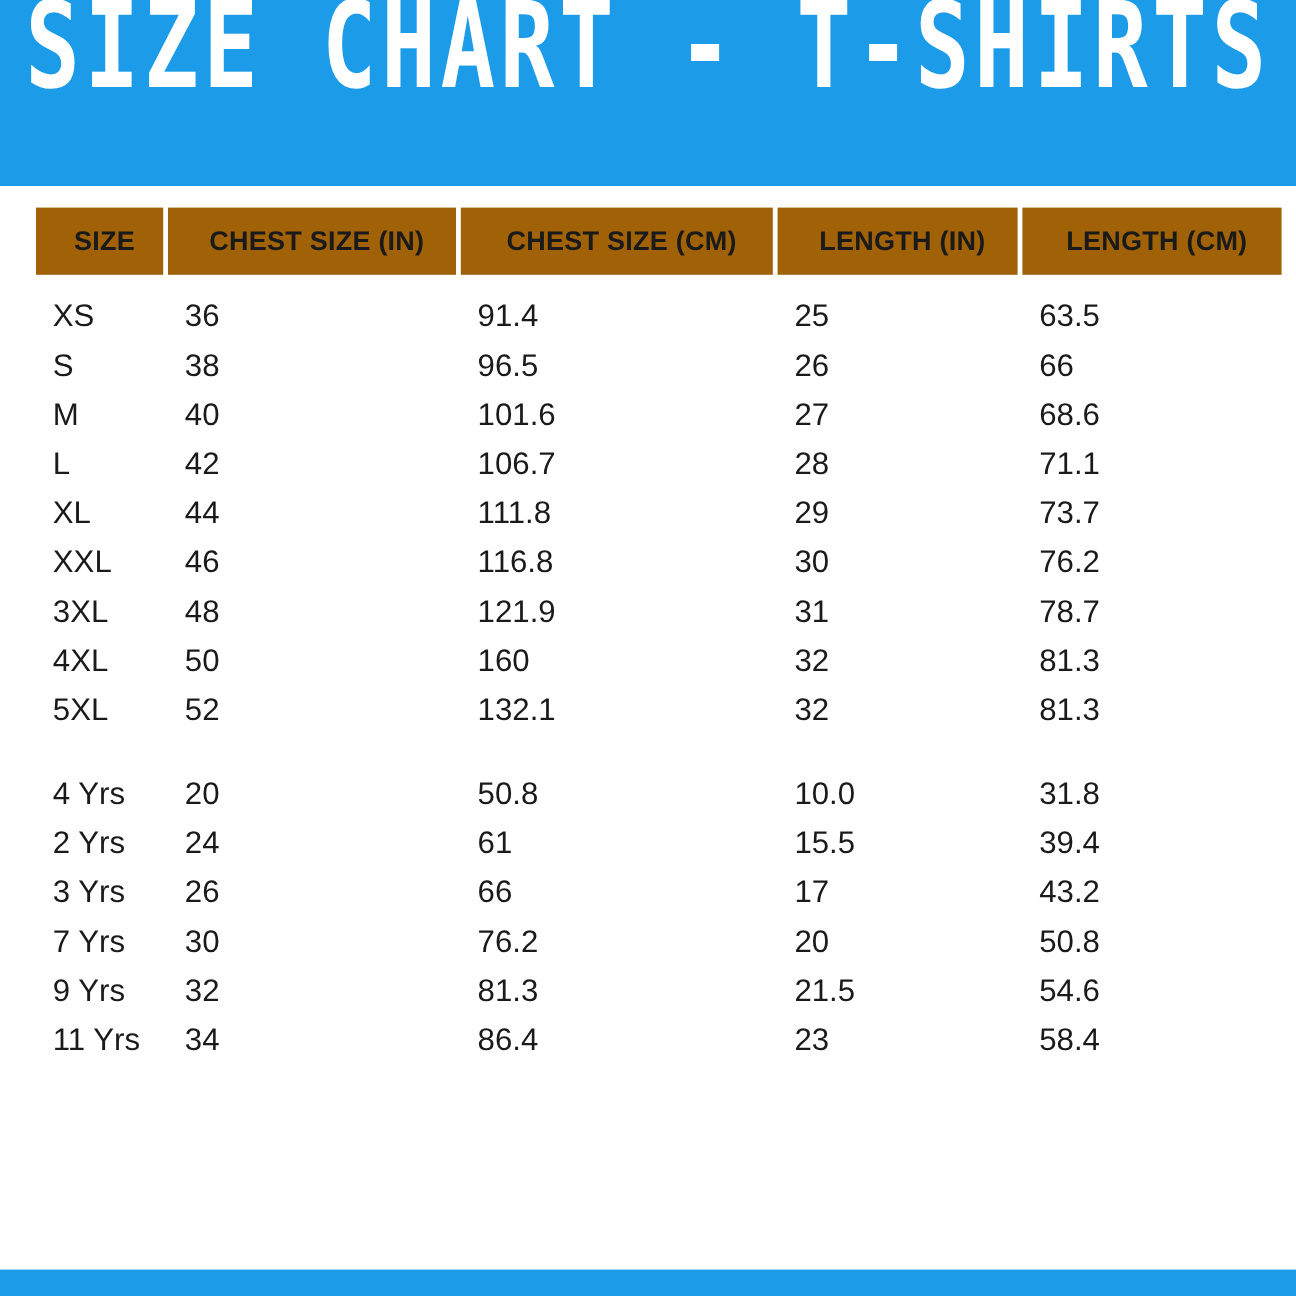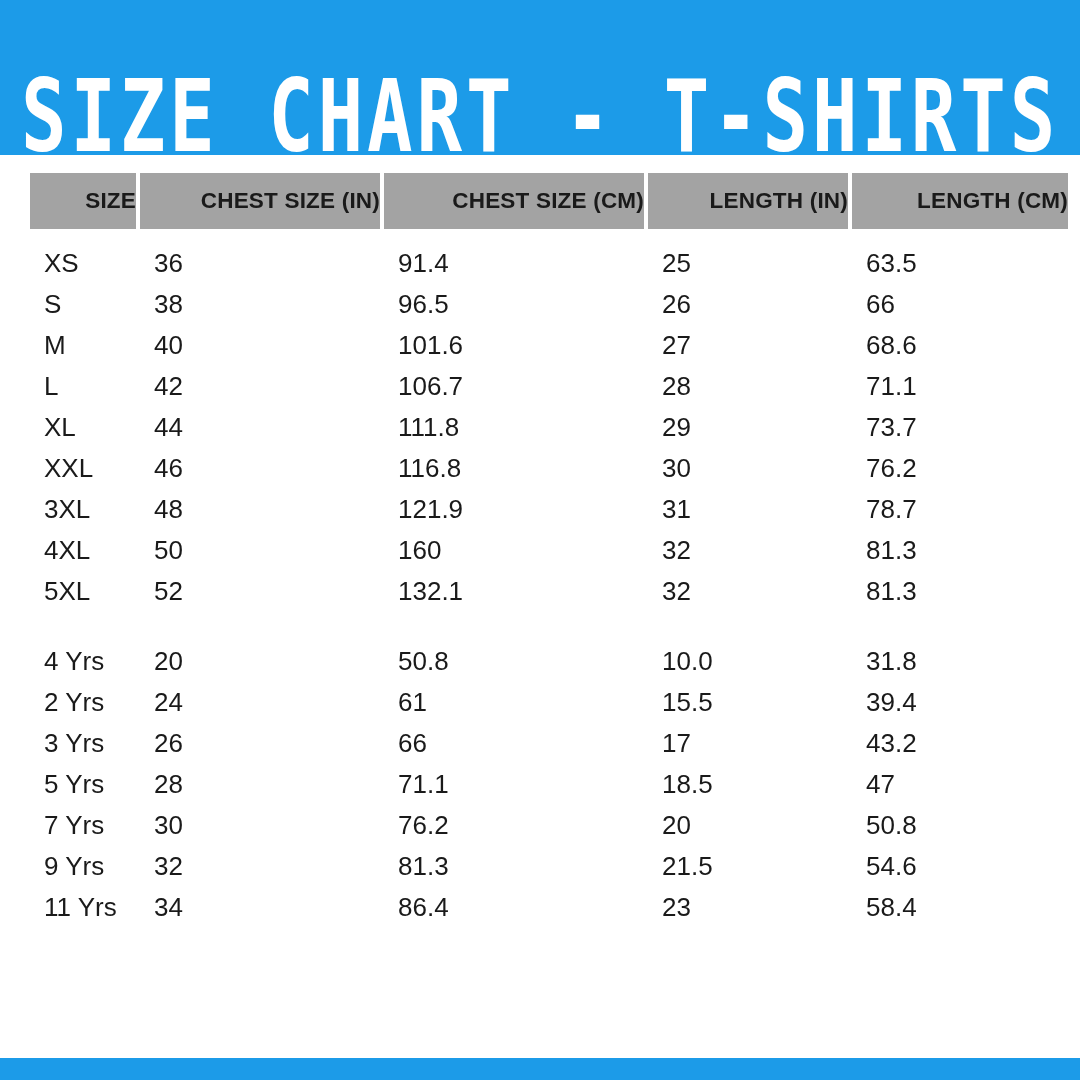--- a/index.html
+++ b/index.html
@@ -19,21 +19,21 @@
     width: 1080px;
     height: 1080px;
     background: #ffffff;
     display: flex;
     flex-direction: column;
   }
   .header-band {
     background: #1c9be8;
     height: 155px;
     display: flex;
-    align-items: flex-end;
+    align-items: flex-start;
     justify-content: center;
   }
   .header-title {
     color: #ffffff;
     font-family: "DejaVu Sans Mono", monospace;
     font-weight: bold;
     font-size: 78px;
     letter-spacing: 4px;
     text-align: center;
     transform: scaleY(1.28) scaleX(0.97);
@@ -45,25 +45,25 @@
     flex: 1;
     padding: 18px 26px 0 26px;
   }
   table.size-table {
     width: 100%;
     border-collapse: separate;
     border-spacing: 4px 0;
     table-layout: fixed;
   }
   table.size-table th {
-    background: #a3a3a3;
+    background: #a16207;
     color: #1a1a1a;
     font-size: 22.5px;
     font-weight: bold;
-    text-align: right;
+    text-align: center;
     padding: 15px 0 15px 8px;
     letter-spacing: 0.2px;
     vertical-align: middle;
     white-space: nowrap;
   }
   col.c0 { width: 106px; }
   col.c1 { width: 240px; }
   col.c2 { width: 260px; }
   col.c3 { width: 200px; }
   col.c4 { width: 216px; }
@@ -200,27 +200,20 @@
           <td>39.4</td>
         </tr>
         <tr>
           <td>3 Yrs</td>
           <td>26</td>
           <td>66</td>
           <td>17</td>
           <td>43.2</td>
         </tr>
         <tr>
-          <td>5 Yrs</td>
-          <td>28</td>
-          <td>71.1</td>
-          <td>18.5</td>
-          <td>47</td>
-        </tr>
-        <tr>
           <td>7 Yrs</td>
           <td>30</td>
           <td>76.2</td>
           <td>20</td>
           <td>50.8</td>
         </tr>
         <tr>
           <td>9 Yrs</td>
           <td>32</td>
           <td>81.3</td>

